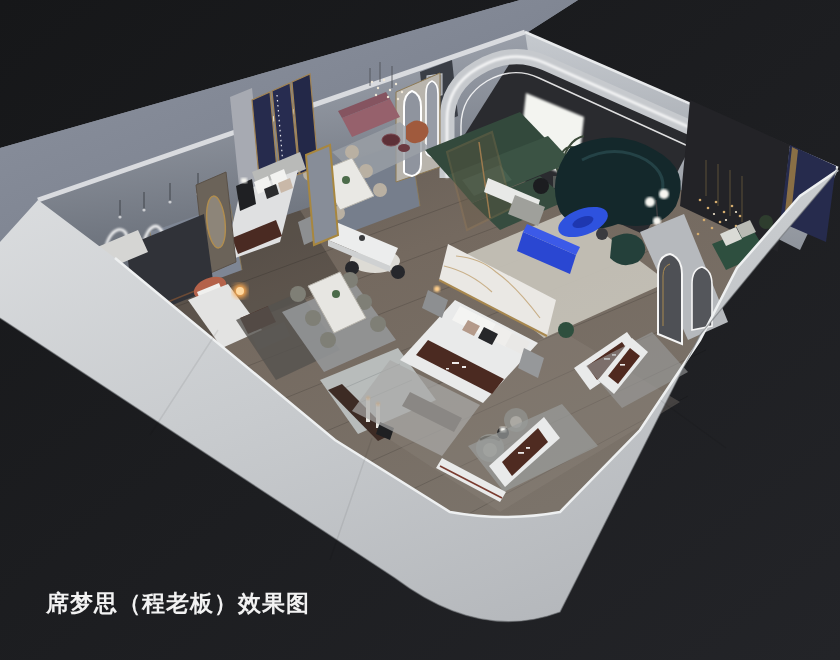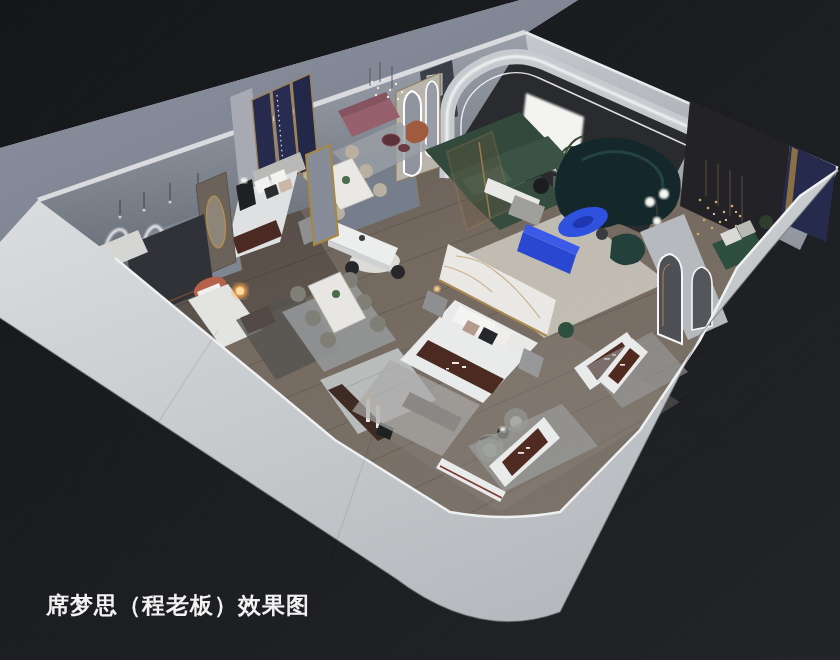--- a/index.html
+++ b/index.html
@@ -1,21 +1,21 @@
 <!DOCTYPE html>
 <html><head>
 <meta charset="utf-8">
 <style>
   html,body{margin:0;padding:0;background:#101012;}
   .stage{position:relative;width:840px;height:660px;overflow:hidden;
          font-family:"Liberation Sans","DejaVu Sans",sans-serif;}
   .stage svg{position:absolute;left:0;top:0;}
   .caption{position:absolute;left:46px;top:591px;font-size:23px;line-height:28px;
            color:#f2f2f2;letter-spacing:1px;font-weight:bold;
-           font-family:Liberation Sans, sans-serif;}
+           font-family:Liberation Mono, monospace;}
 </style>
 </head>
 <body>
 
 <div class="stage">
 <svg width="840" height="660" viewBox="0 0 840 660">
   <defs>
     <linearGradient id="gBg" x1="0" y1="0" x2="1" y2="1">
       <stop offset="0" stop-color="#161719"></stop>
           <stop offset="1" stop-color="#232428"></stop>

